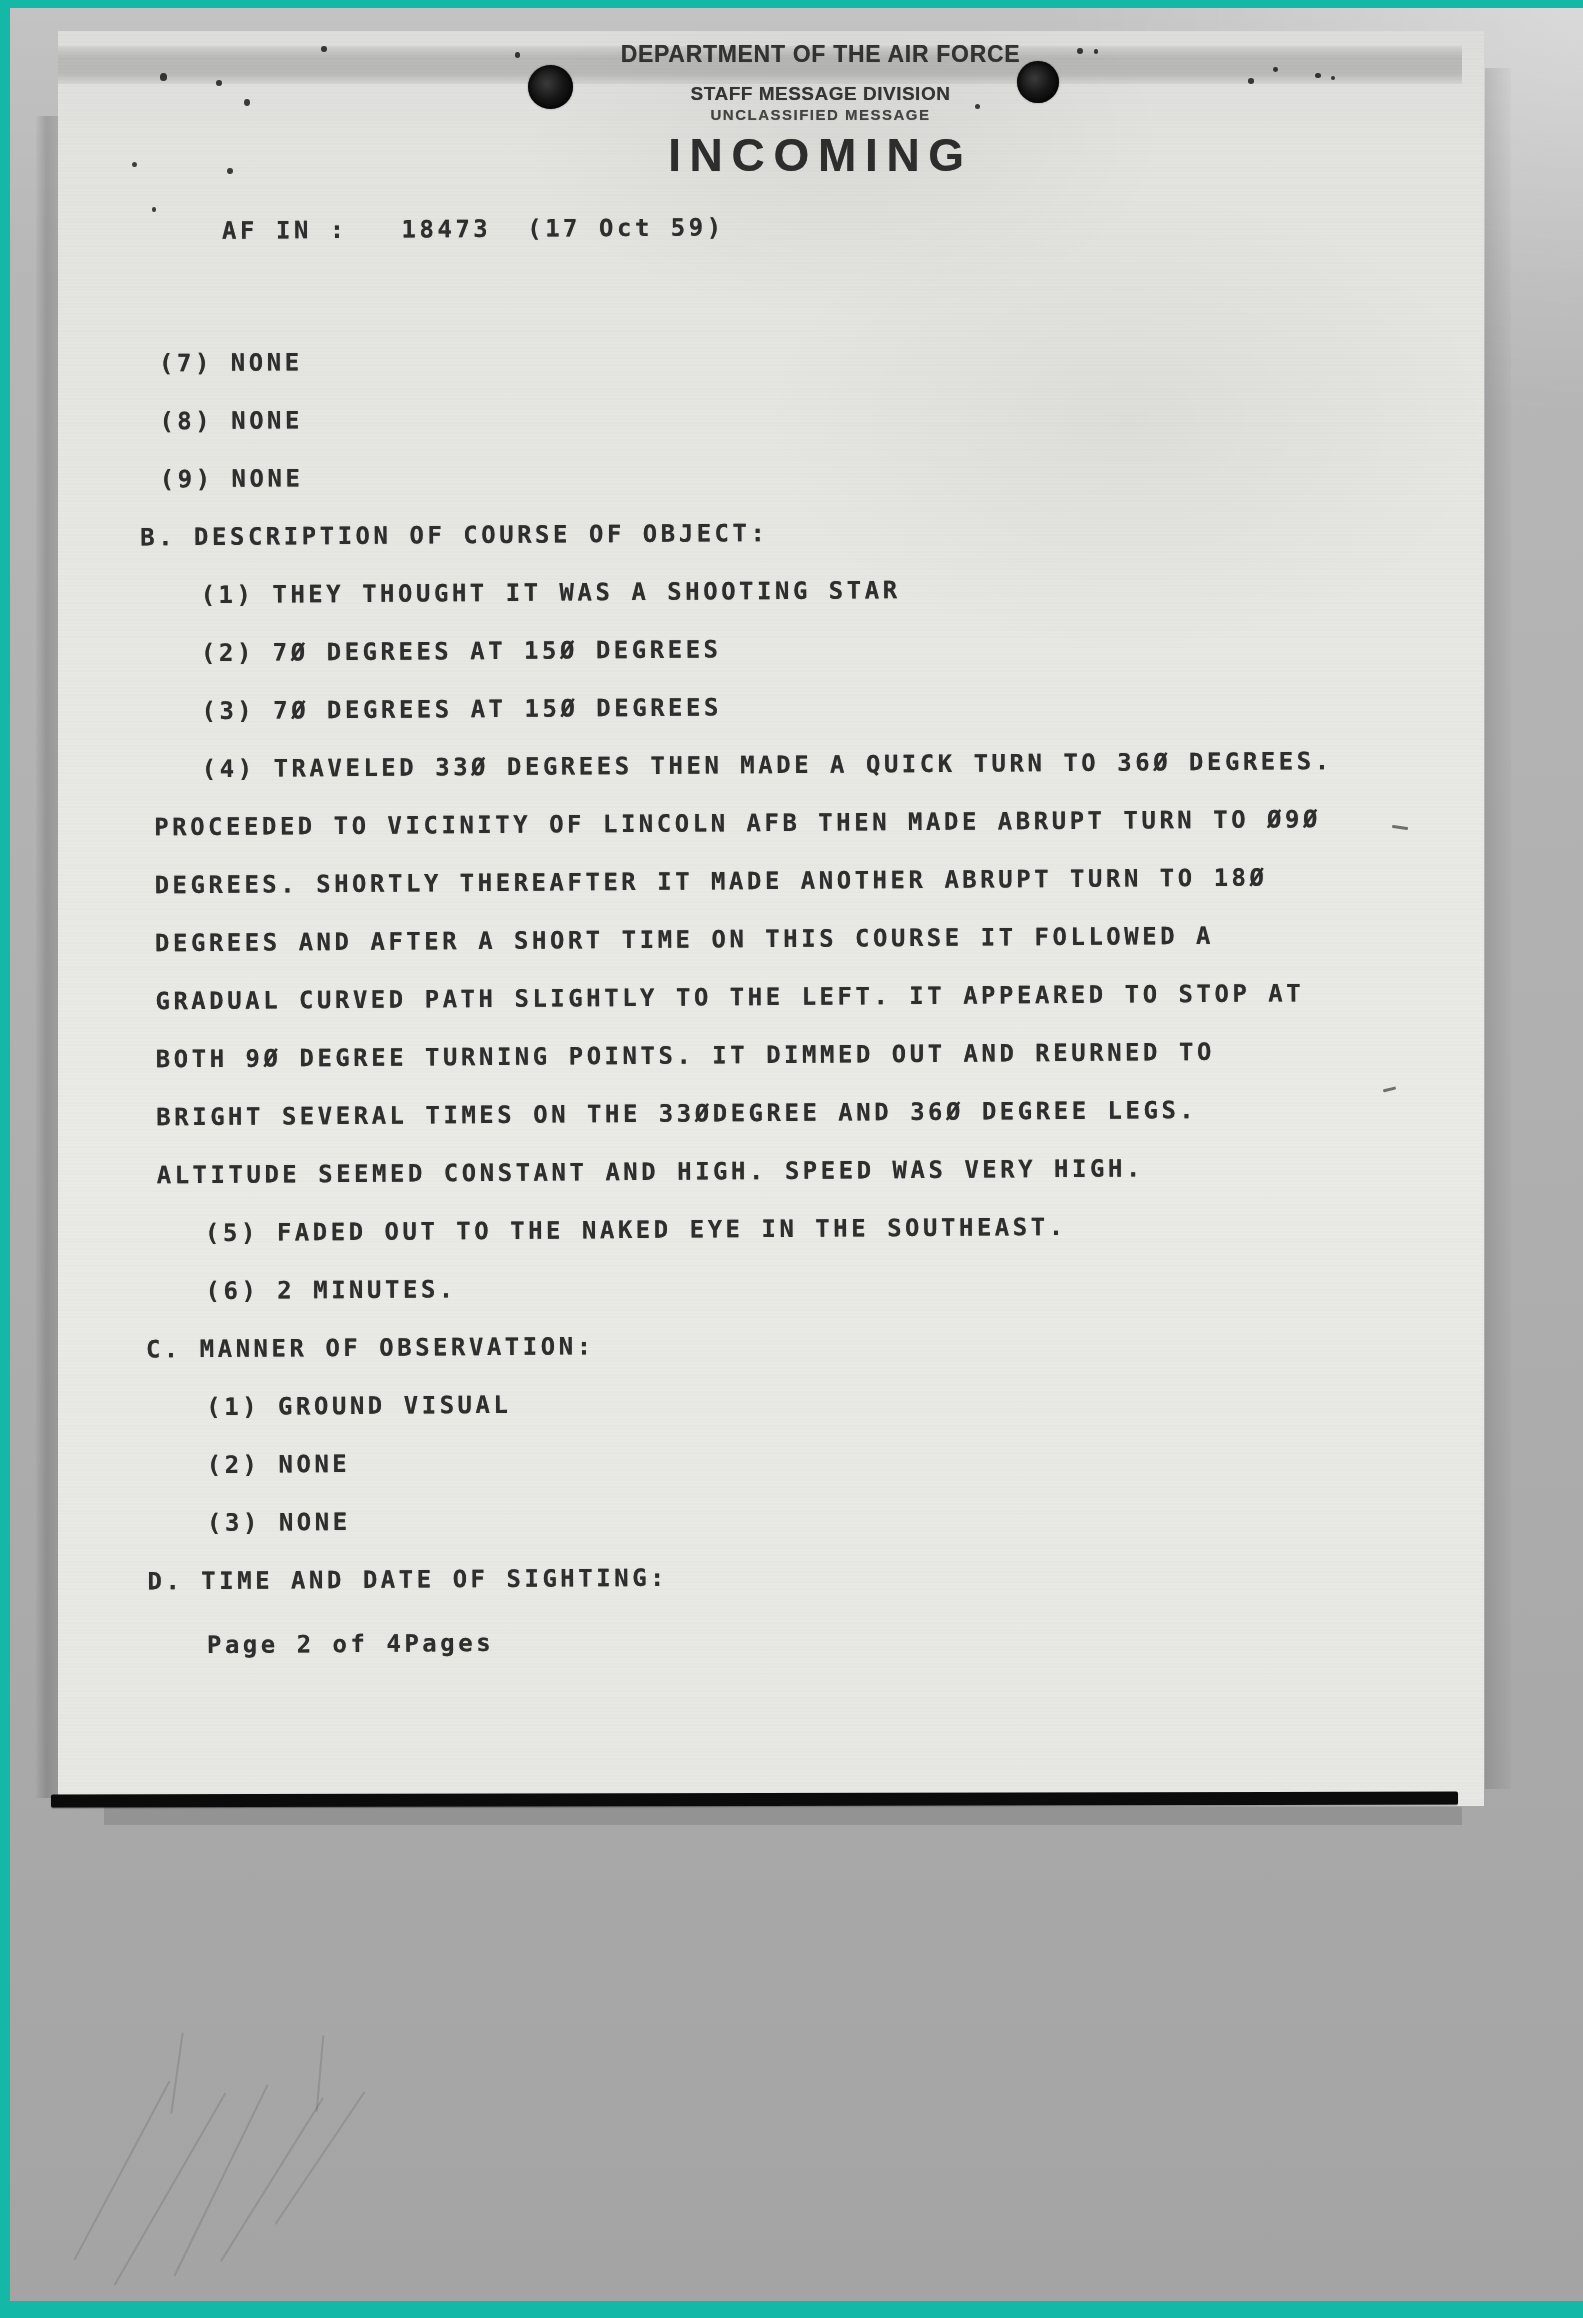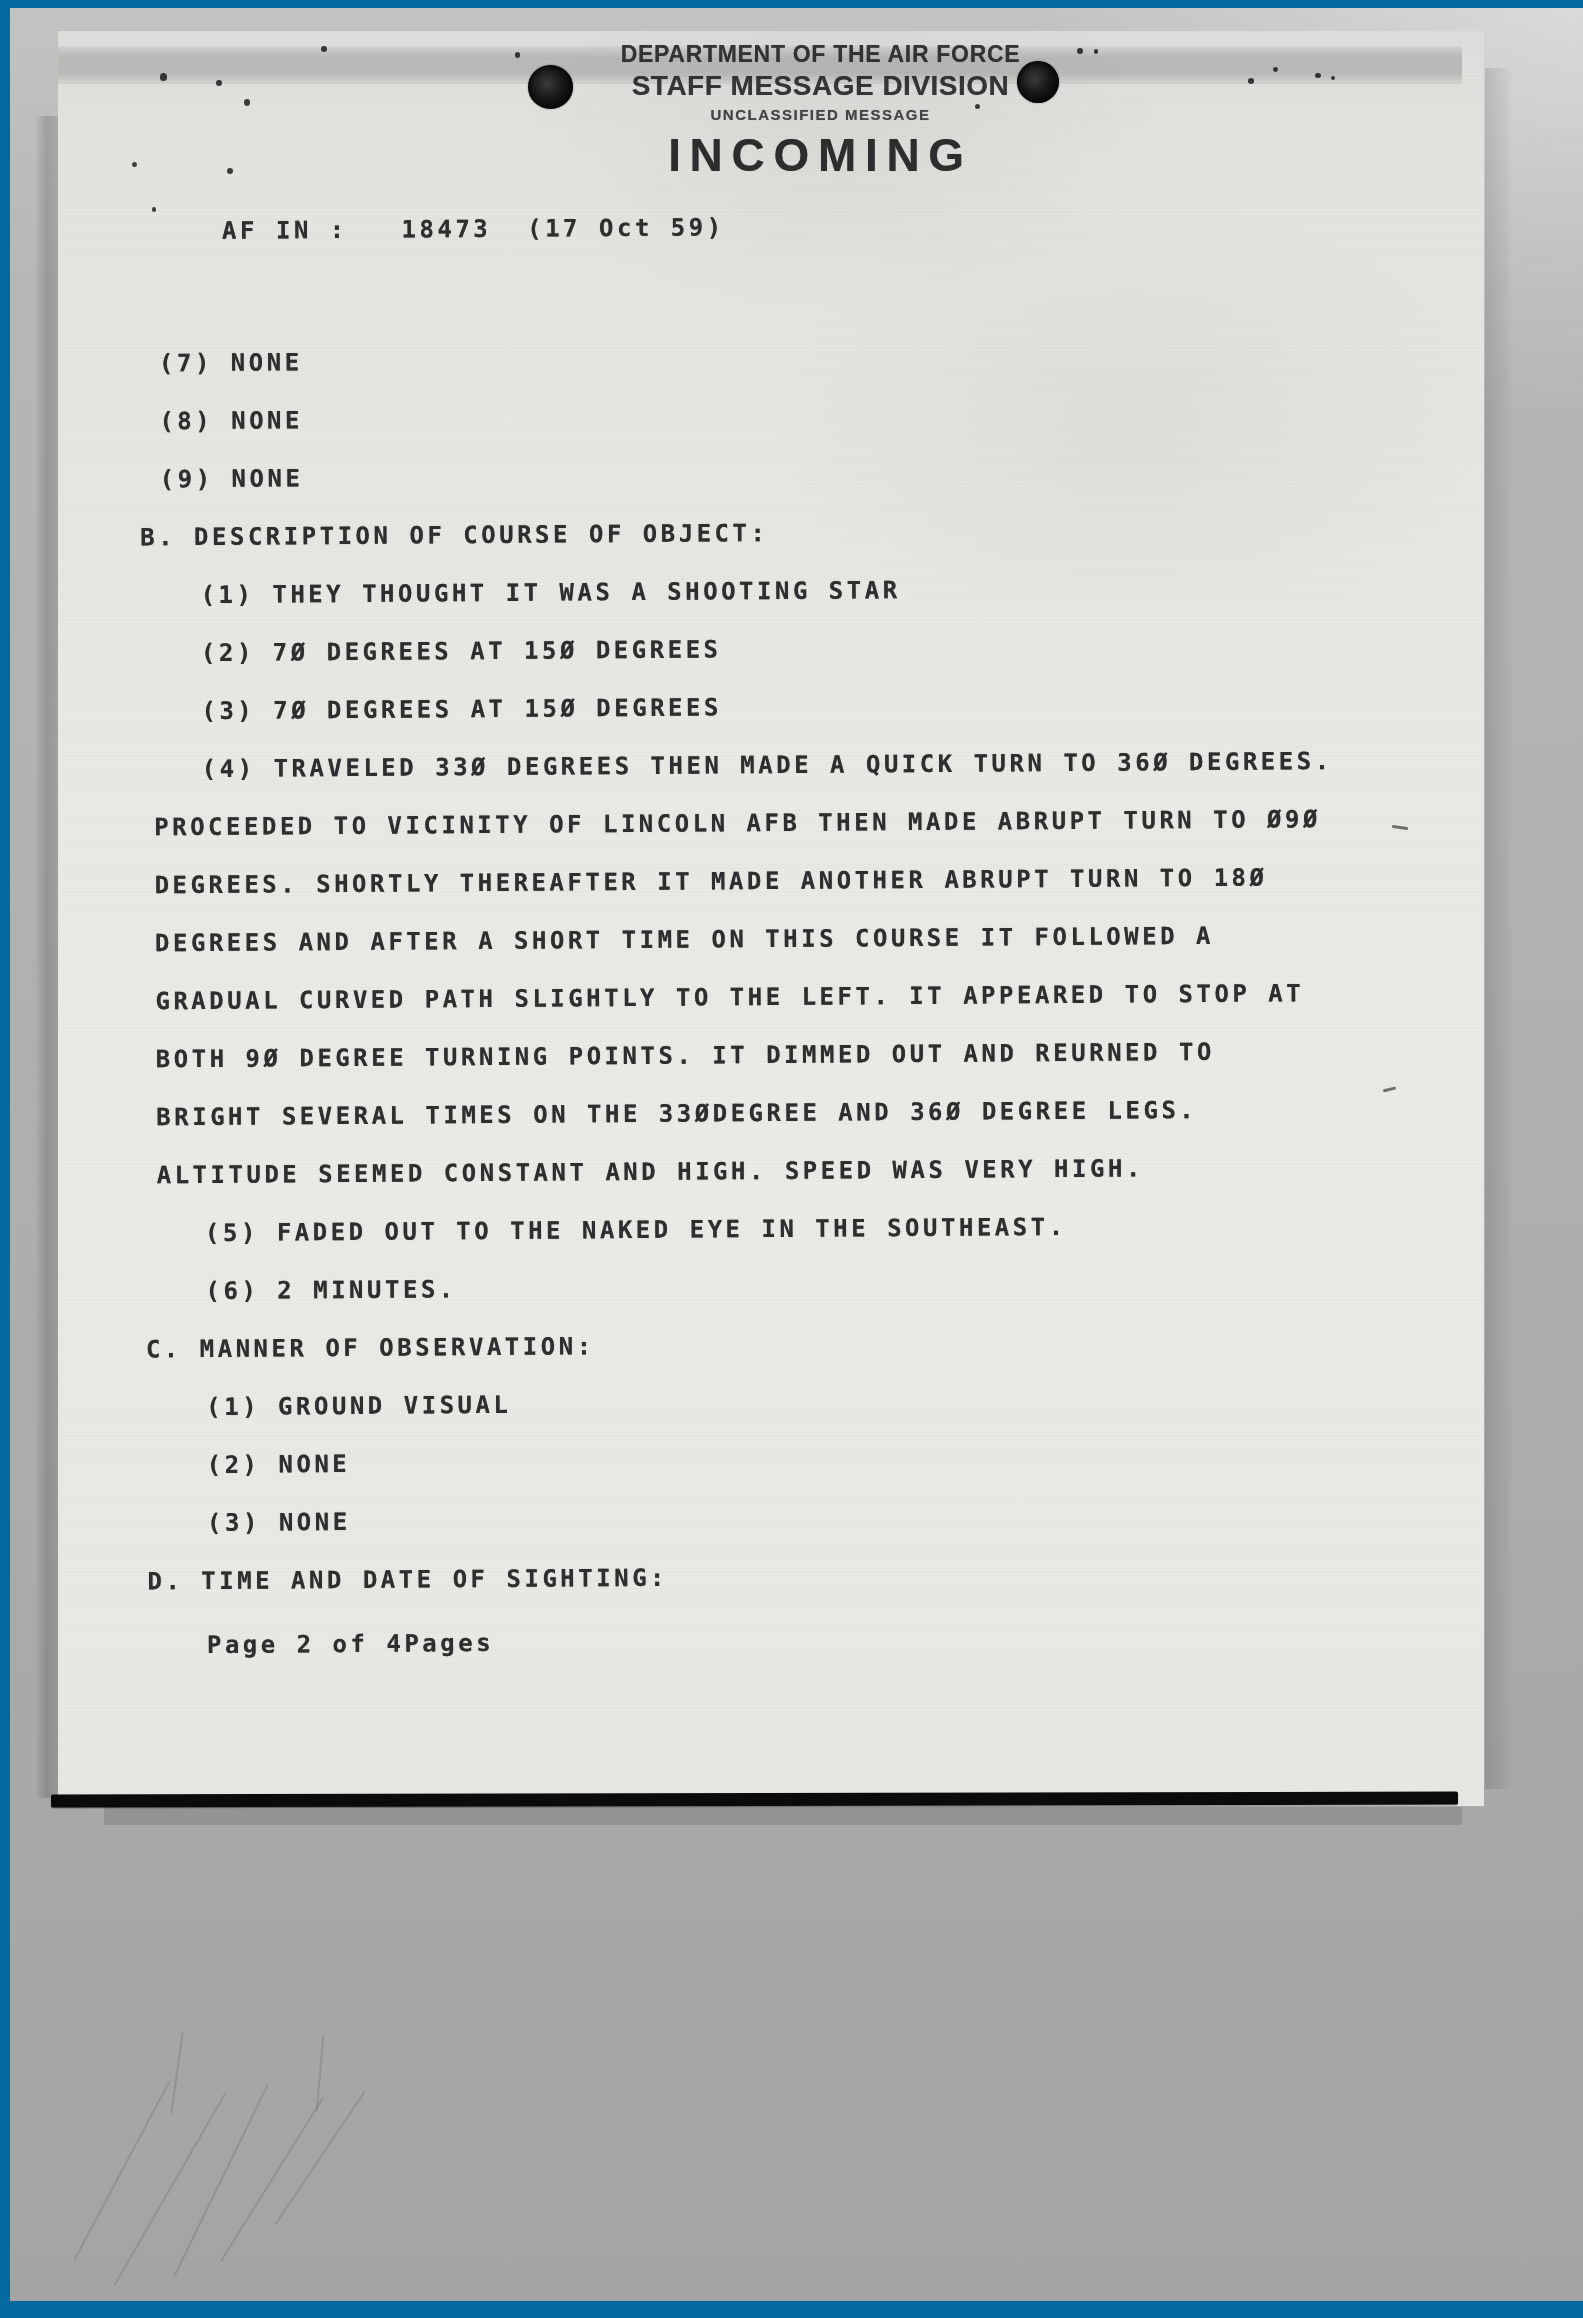--- a/index.html
+++ b/index.html
@@ -1,18 +1,18 @@
 <!DOCTYPE html>
 <html style="font-size:7.7px"><head>
 <meta charset="utf-8">
 <style>
   html,body{margin:0;padding:0;background:#060606;}
   .stage{
     position:relative;width:1583px;height:2319px;overflow:hidden;
-    background:#0369a1;
+    background:#14b8a6;
     font-family:"DejaVu Sans Mono", monospace;
   }
   
   .backdrop{
     position:absolute;left:9.7px;top:7.7px;right:0;bottom:18.4px;
     background:
       radial-gradient(773px 580px at 100% 0%, rgba(255,255,255,0.38), rgba(255,255,255,0) 70%),
       linear-gradient(180deg, rgba(255,255,255,0.14) 0%, rgba(255,255,255,0) 12%),
       linear-gradient(180deg, #b9b9b9 0%, #b0b0b0 45%, #a9a9a9 75%, #a4a4a4 100%);
   }
@@ -45,21 +45,21 @@
   .hole-left{left:470px;top:34px;width:45px;height:44px;}
   .hole-right{left:959px;top:30px;width:42px;height:42px;}
   
   .stamp-head{
     position:absolute;left:424px;top:0;width:677px;text-align:center;
     font-family:"Liberation Sans", sans-serif;color:#242424;
   }
   .stamp-line{position:absolute;left:0;width:100%;line-height:1;
     font-weight:bold;text-shadow:0 0 0.7px rgba(20,20,20,0.55);opacity:0.9;}
   .stamp-1{top:11.6px;font-size:23px;letter-spacing:0.7px;}
-  .stamp-2{top:41px;font-size:28px;letter-spacing:0.5px;}
+  .stamp-2{top:53px;font-size:19px;letter-spacing:0.5px;}
   .stamp-3{top:76px;font-size:15px;letter-spacing:1.5px;opacity:0.82;}
   .stamp-4{top:101px;font-size:46px;letter-spacing:8.7px;opacity:0.95;}
   
   .typed{
     position:absolute;left:0;top:0;width:100%;height:100%;
     transform:rotate(-0.4deg);transform-origin:145px 338px;
     color:#2e2e2e;font-weight:bold;
     font-size:24px;letter-spacing:3.5px;white-space:pre;
     text-shadow:0 0 0.7px rgba(40,40,40,0.6);
   }

